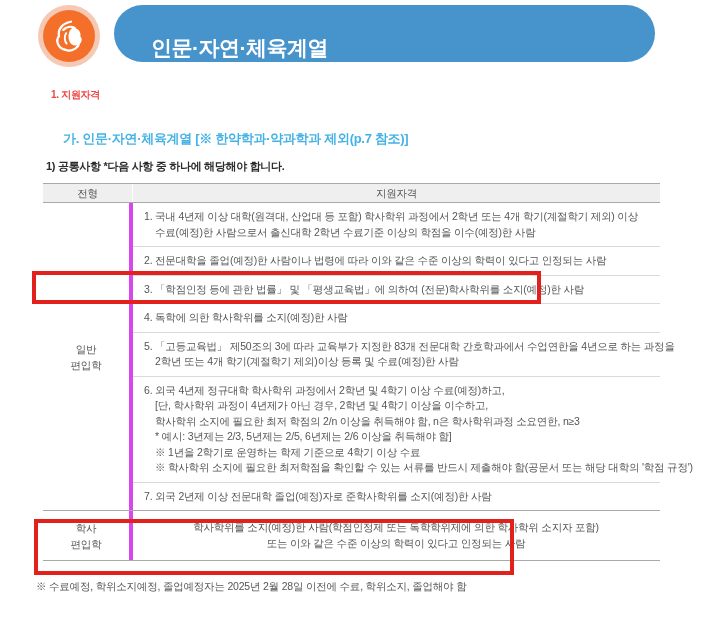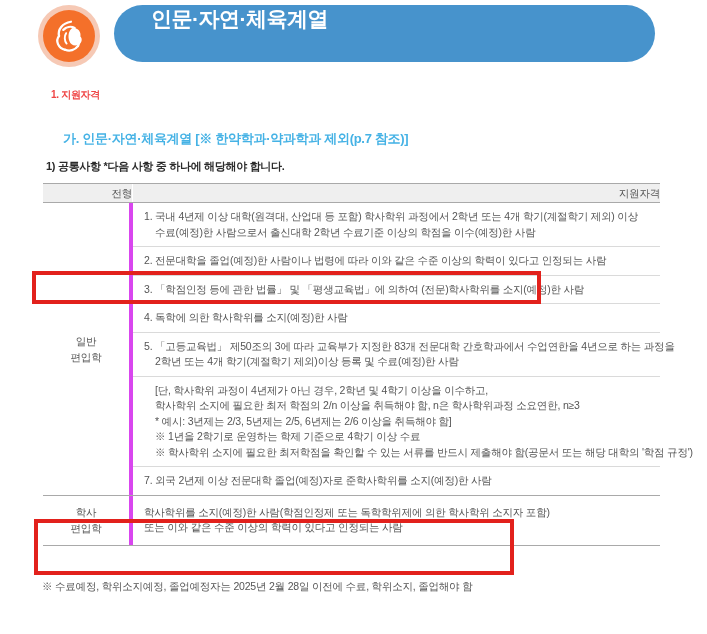--- a/index.html
+++ b/index.html
@@ -14,58 +14,58 @@
     border-radius:50%; background:#f6c9b5;
     display:flex; align-items:center; justify-content:center;
   }
   .logo-core {
     width:52px; height:52px; border-radius:50%; background:#f4702a;
     display:flex; align-items:center; justify-content:center;
   }
   .banner {
     position:absolute; left:114px; top:5px; width:541px; height:57px;
     border-radius:29px; background:#4793cc;
-    display:flex; align-items:flex-start; padding-left:37px; box-sizing:border-box;
+    display:flex; align-items:flex-end; padding-left:37px; box-sizing:border-box;
   }
   .banner-text { color:#ffffff; font-weight:bold; font-size:21px; letter-spacing:-0.5px; }
 
   
   .sec-title   { position:absolute; left:27px; top:88px;  font-size:10px; font-weight:bold; color:#ef4444; letter-spacing:-0.3px;margin-left:24px; }
   .sub-title   { position:absolute; left:27px; top:130px; font-size:13px; font-weight:bold; color:#45b2e5; letter-spacing:-0.3px;margin-left:36px; }
   .common-note { position:absolute; left:46px; top:159px; font-size:11px; font-weight:bold; color:#2b2b2b; letter-spacing:-0.3px; }
 
   
   .qtable {
     position:absolute; left:43px; top:183px; width:617px;
     border-top:1px solid #a9a9a9; border-bottom:1px solid #a9a9a9;
     font-size:10.5px; color:#555; letter-spacing:-0.2px;
   }
-  .thead { display:flex; background:#efefef; border-bottom:1px solid #a9a9a9; height:18px; line-height:18px; text-align:right; color:#555; }
+  .thead { display:flex; background:#efefef; border-bottom:1px solid #a9a9a9; height:18px; line-height:18px; text-align:center; color:#555; }
   .th-type { width:90px; border-right:1px solid #ffffff; box-sizing:border-box; }
   .th-qual { flex:1; }
   .trow { display:flex; }
   .row-bachelor { border-top:1px solid #a9a9a9; }
   .type-cell {
     width:90px; box-sizing:border-box; border-right:4px solid #d946ef;
     display:flex; flex-direction:column; align-items:center; justify-content:center;
     line-height:16px; text-align:center;
   }
   .items-cell { flex:1; min-width:0; }
   .item { padding:6px 12px 6px 11px; border-bottom:1px solid #dadada; line-height:15.5px; }
   .items-cell .item:last-child { border-bottom:none; }
-  .row-bachelor .item { border-bottom:none; padding:9px 12px 9px 11px; }
+  .row-bachelor .item { border-bottom:none; padding:9px 12px 9px 11px;text-align:center; }
   .line { white-space:nowrap; }
   .line.cont { padding-left:11px; }
 
   
   .hl-box { position:absolute; border:4px solid #e2211c; box-sizing:border-box; pointer-events:none; }
   .hl-item3    { left:32px; top:271px; width:509px; height:33px; }
   .hl-bachelor { left:34px; top:519px; width:480px; height:56px; }
 
-  .footnote { position:absolute; left:36px; top:580px; font-size:10.5px; color:#555; letter-spacing:-0.2px;margin-left:6px; }
+  .footnote { position:absolute; left:36px; top:580px; font-size:10.5px; color:#555; letter-spacing:-0.2px; }
 </style>
 </head>
 <body>
 
 <div class="page">
 
   <div class="logo-ring">
     <div class="logo-core">
       <svg width="38" height="38" viewBox="0 0 40 40">
         <g fill="none" stroke="#ffffff" stroke-width="2.4" stroke-linecap="round">
@@ -111,20 +111,21 @@
           <div class="line">3. 「학점인정 등에 관한 법률」 및 「평생교육법」에 의하여 (전문)학사학위를 소지(예정)한 사람</div>
         </div>
         <div class="item">
           <div class="line">4. 독학에 의한 학사학위를 소지(예정)한 사람</div>
         </div>
         <div class="item">
           <div class="line">5. 「고등교육법」 제50조의 3에 따라 교육부가 지정한 83개 전문대학 간호학과에서 수업연한을 4년으로 하는 과정을</div>
           <div class="line cont">2학년 또는 4개 학기(계절학기 제외)이상 등록 및 수료(예정)한 사람</div>
         </div>
         <div class="item">
+          <div class="line">6. 외국 4년제 정규대학 학사학위 과정에서 2학년 및 4학기 이상 수료(예정)하고,</div>
           <div class="line cont">[단, 학사학위 과정이 4년제가 아닌 경우, 2학년 및 4학기 이상을 이수하고,</div>
           <div class="line cont">학사학위 소지에 필요한 최저 학점의 2/n 이상을 취득해야 함, n은 학사학위과정 소요연한, n≥3</div>
           <div class="line cont">* 예시: 3년제는 2/3, 5년제는 2/5, 6년제는 2/6 이상을 취득해야 함]</div>
           <div class="line cont">※ 1년을 2학기로 운영하는 학제 기준으로 4학기 이상 수료</div>
           <div class="line cont">※ 학사학위 소지에 필요한 최저학점을 확인할 수 있는 서류를 반드시 제출해야 함(공문서 또는 해당 대학의 '학점 규정')</div>
         </div>
         <div class="item">
           <div class="line">7. 외국 2년제 이상 전문대학 졸업(예정)자로 준학사학위를 소지(예정)한 사람</div>
         </div>
       </div>

